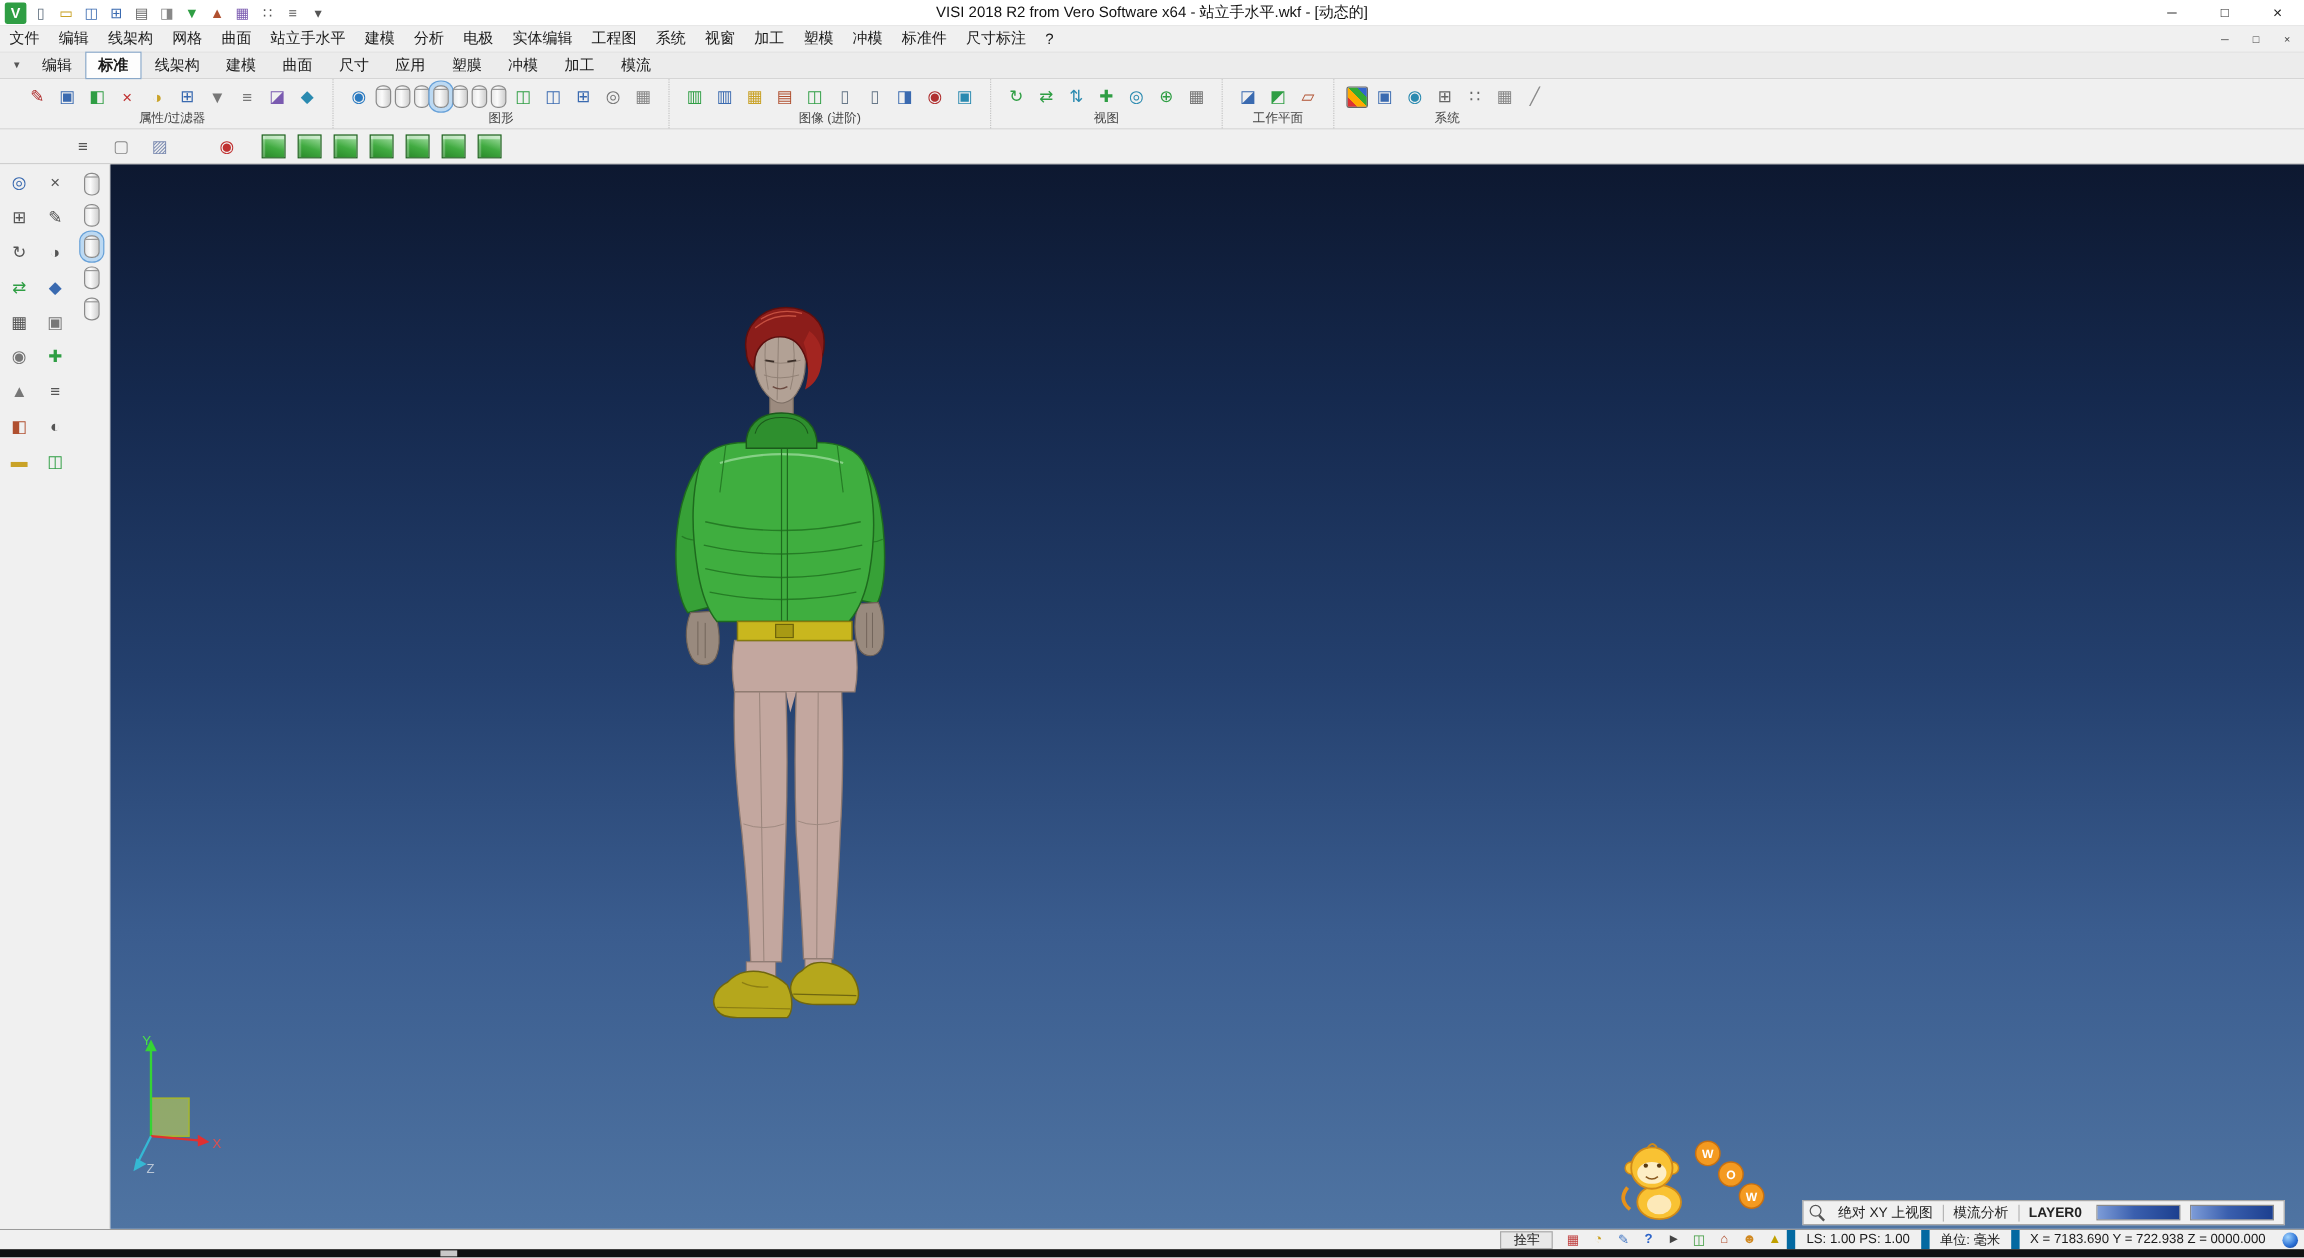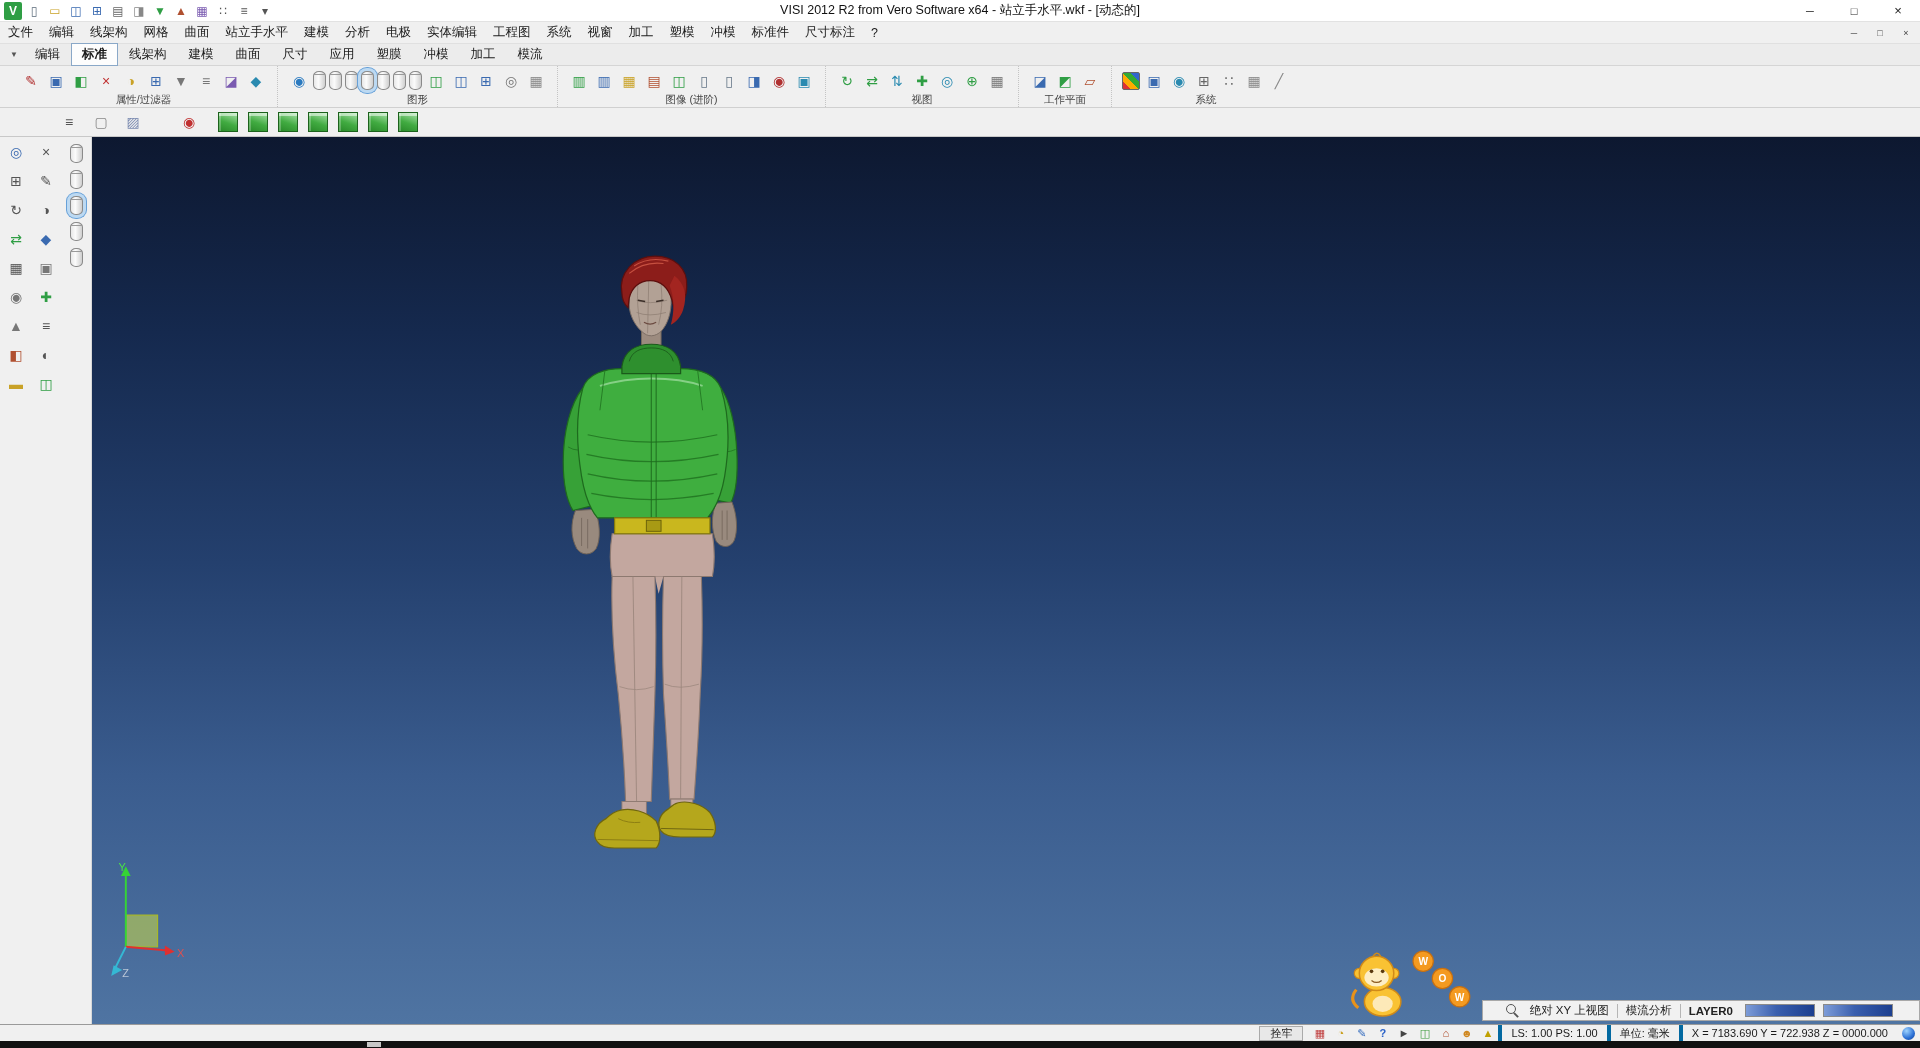--- a/index.html
+++ b/index.html
@@ -62,39 +62,39 @@
   .sicon { display:inline-flex; }
 
   .canvas { flex:1; position:relative; overflow:hidden;
     background:linear-gradient(180deg,#0d1830 0%, #15294e 22%, #24406e 48%, #3a5c8e 72%, #4f74a2 100%); }
 
   .figure { position:absolute; left:459px; top:114px; width:269px; height:612px; }
   .axis   { position:absolute; left:14px;  top:722px; width:86px;  height:122px; }
   .mascot { position:absolute; left:1252px; top:808px; width:132px; height:76px; z-index:6; }
 
   
-  .vstrip { position:absolute; right:0; bottom:3px; height:21px; background:#f1f1f1; border:1px solid #a8a8a8;
-    display:flex; align-items:center; padding:0 22px; z-index:5; font-size:11.5px; color:#222; }
+  .vstrip { position:absolute; right:16px; bottom:3px; height:21px; background:#f1f1f1; border:1px solid #a8a8a8;
+    display:flex; align-items:center; padding:0 4px; z-index:5; font-size:11.5px; color:#222; }
   .vseg { padding:0 8px; white-space:nowrap; }
   .vseg.bold { font-weight:bold; }
   .vdiv { width:1px; height:14px; background:#b5b5b5; }
   .mag { width:15px; height:15px; position:relative; margin-right:2px; }
   .mag::before { content:""; position:absolute; width:8px; height:8px; border:1.5px solid #555; border-radius:50%; left:1px; top:1px; }
   .mag::after { content:""; position:absolute; width:6px; height:2px; background:#555; transform:rotate(45deg); left:8px; top:11px; }
   .vbar { width:70px; height:13px; border:1px solid #8a8a8a; background:#cfd6e2; margin:0 4px; display:inline-block; }
   .vfill { display:block; height:100%; background:linear-gradient(90deg,#7d9cd8,#3a5fae 45%,#1c3f8f); }
 
   
   .statusbar { height:17px; background:#f0f0f0; border-top:1px solid #9a9a9a; display:flex; align-items:center; font-size:11px; color:#1a1a1a; }
   .sb-spacer { flex:1; }
   .snapbtn { border:1px solid #aaa; background:#e8e8e8; padding:0 10px; height:15px; display:inline-flex; align-items:center; margin-right:6px; }
   .sb-icons { display:flex; align-items:center; }
   .stico { width:17px; height:15px; display:inline-flex; align-items:center; justify-content:center; font-size:11px; margin:0 2px; }
   .stico.bold { font-weight:bold; }
-  .seg { border-left:4px solid #0369a1; padding:4px 9px; height:100%; display:flex; align-items:center; white-space:nowrap; }
+  .seg { border-left:7px solid #0369a1; padding:4px 9px; height:100%; display:flex; align-items:center; white-space:nowrap; }
   .sphere { width:13px; height:13px; border-radius:50%; margin:0 5px;
     background:radial-gradient(circle at 35% 30%, #9fd4ff, #2a6fd4 60%, #123a8a); }
 
   
   .taskstrip { height:7px; background:#111; position:relative; }
   .taskitem { position:absolute; left:367px; top:1px; width:14px; height:5px; background:#c8c8c8; }
 </style>
 </head>
 <body>
 
@@ -107,21 +107,21 @@
       <span class="qicon" style="color: rgb(58, 106, 176);">⊞</span>
       <span class="qicon" style="color: rgb(102, 102, 102);">▤</span>
       <span class="qicon" style="color: rgb(136, 136, 136);">◨</span>
       <span class="qicon" style="color: rgb(47, 158, 68);">▼</span>
       <span class="qicon" style="color: rgb(176, 80, 48);">▲</span>
       <span class="qicon" style="color: rgb(122, 90, 176);">▦</span>
       <span class="qicon" style="color: rgb(85, 85, 85);">∷</span>
       <span class="qicon" style="color: rgb(85, 85, 85);">≡</span>
       <span class="qicon" style="color: rgb(85, 85, 85);">▾</span>
     </div>
-  <div class="title">VISI 2012 R2 from Vero Software x64 - 站立手水平.wkf - [动态的]</div>
+  <div class="title">VISI 2018 R2 from Vero Software x64 - 站立手水平.wkf - [动态的]</div>
   <div class="win-controls">
       <span class="winbtn">─</span>
       <span class="winbtn">□</span>
       <span class="winbtn">×</span>
     </div>
 </div>
 
 <div class="menubar">
   <div class="menus">
       <span class="menu-item">文件</span>

